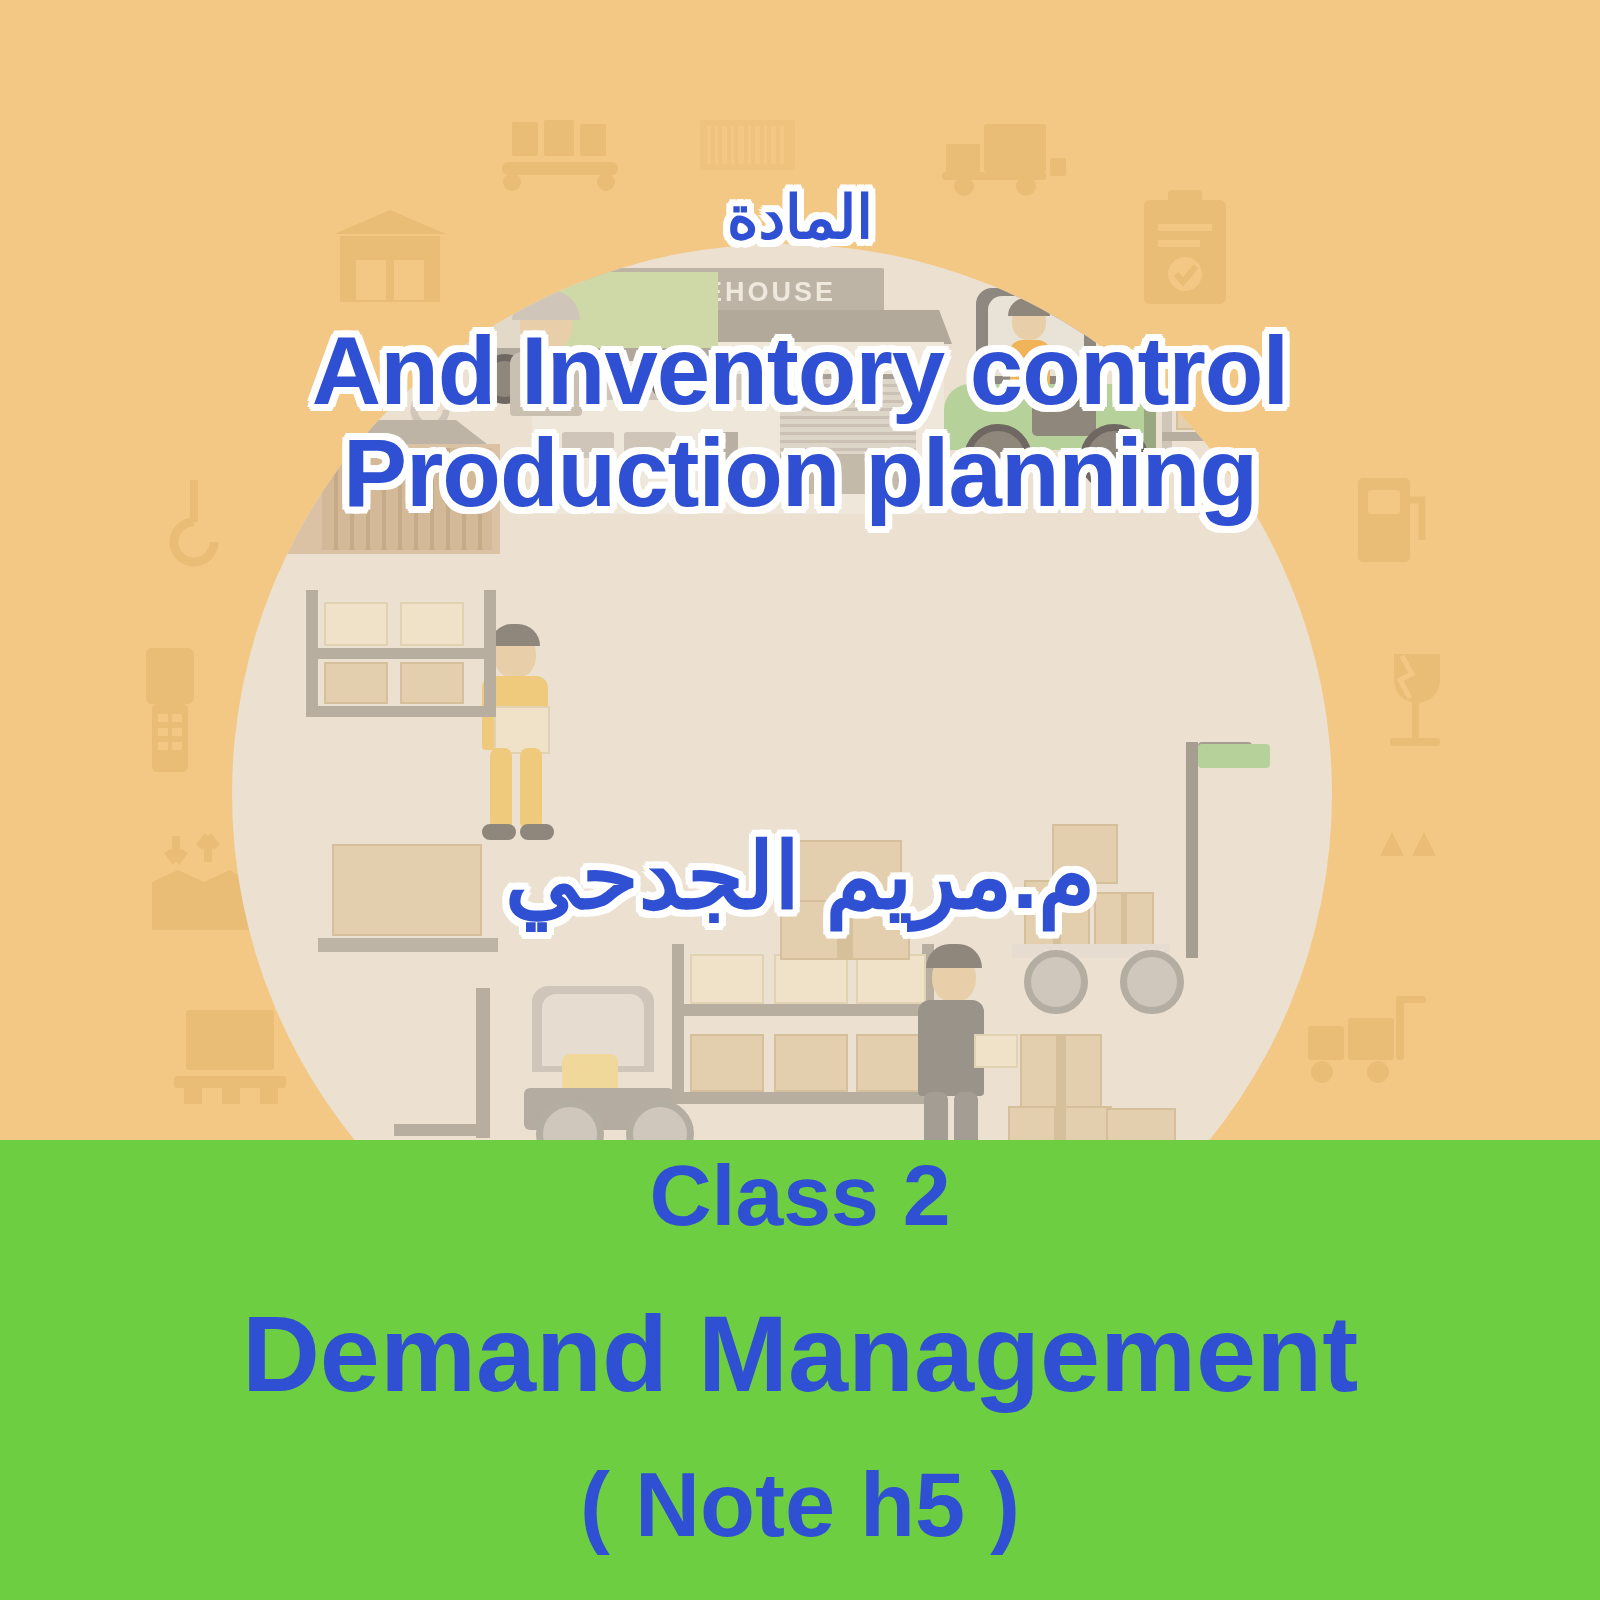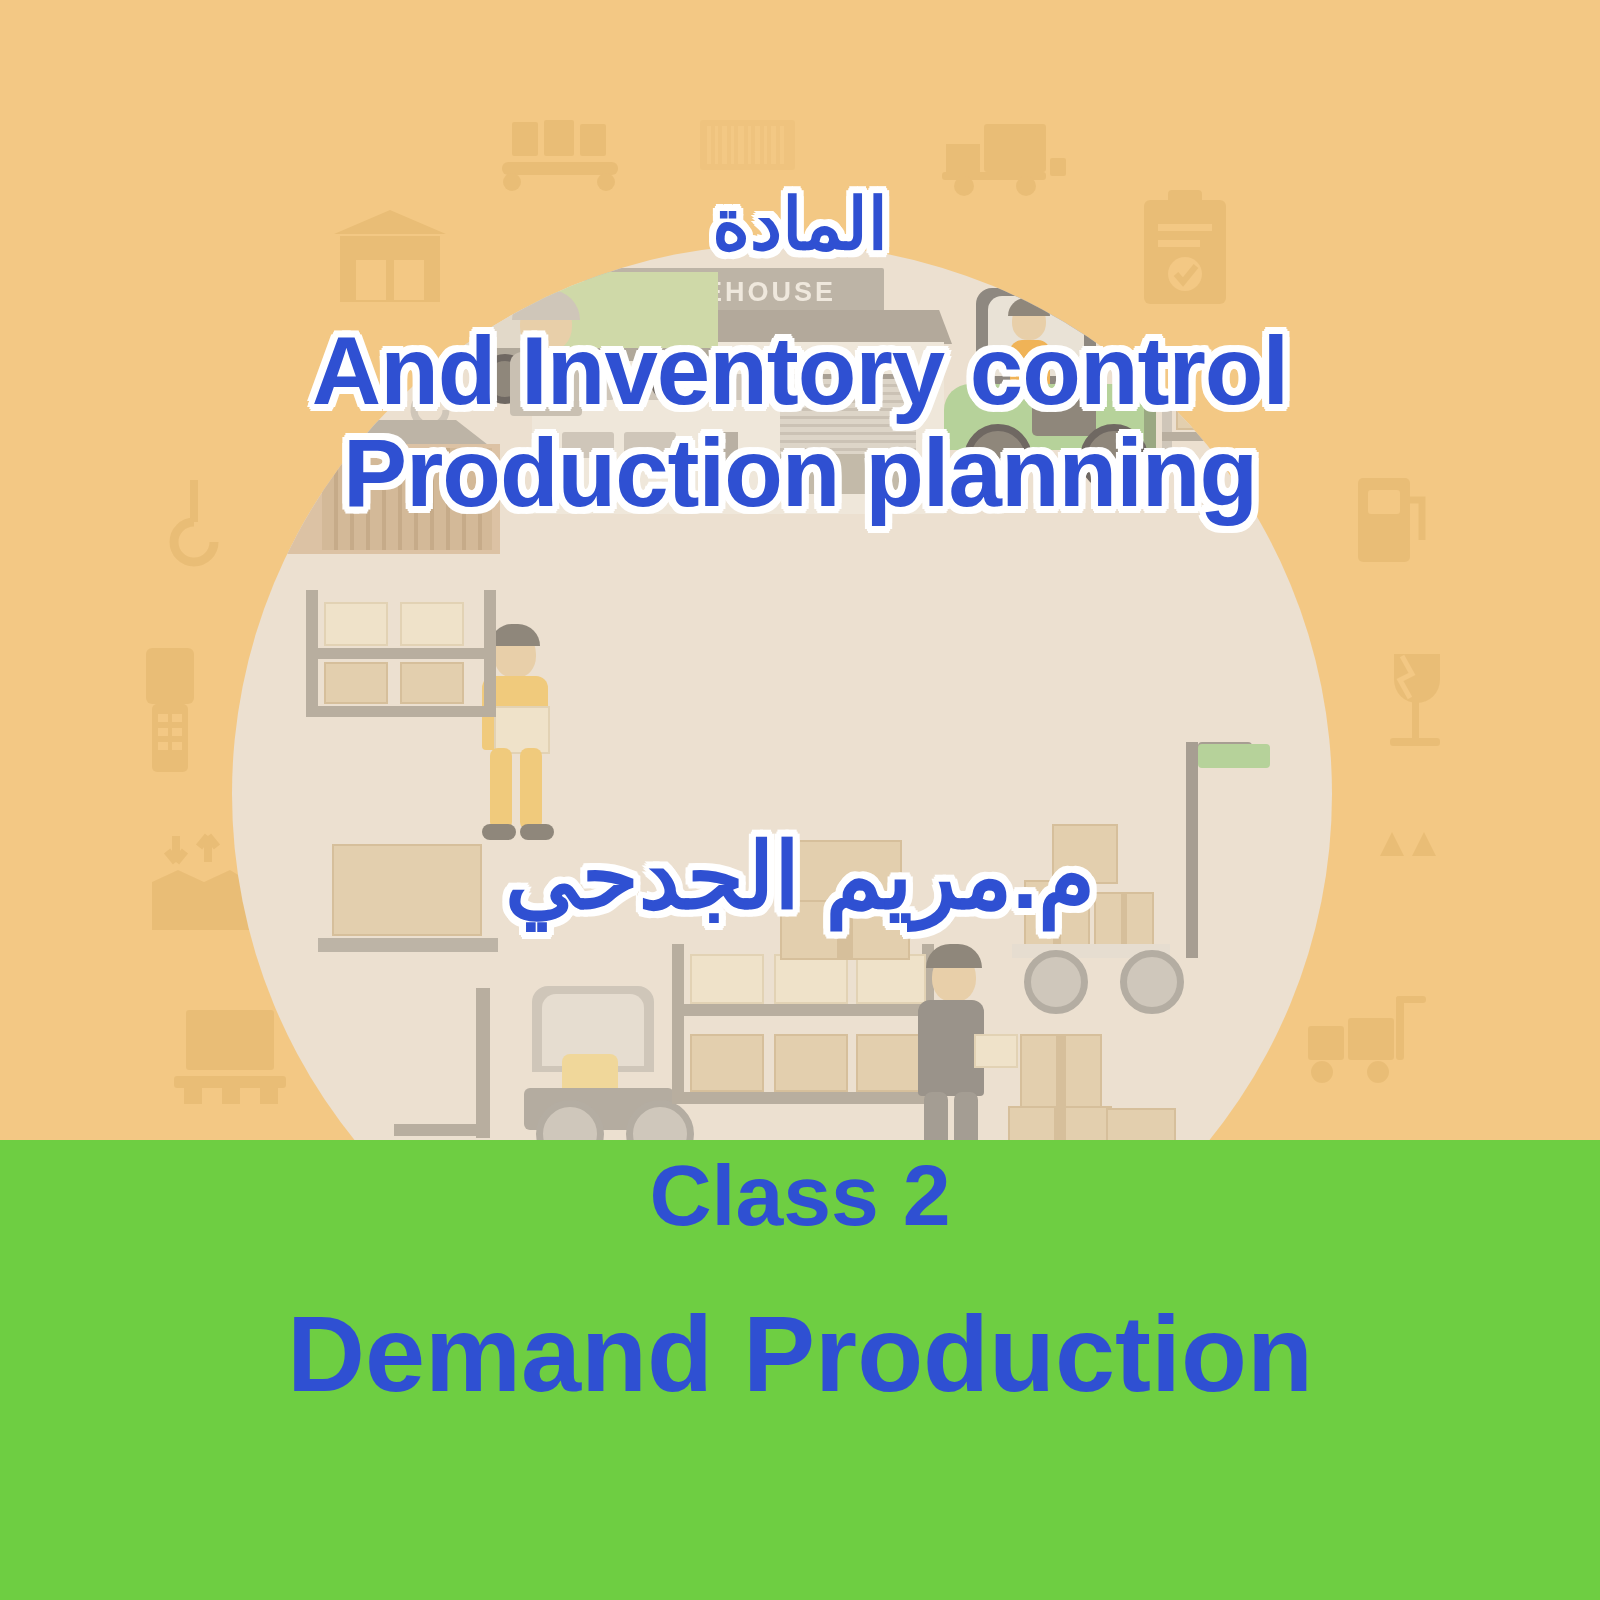--- a/index.html
+++ b/index.html
@@ -161,21 +161,21 @@
   }
   .blue-plain {
     color: #2F50D2;
     font-weight: bold;
     text-align: center;
   }
 
   #subject-label {
     position: absolute;
     left: 0; top: 188px; width: 1600px;
-    font-size: 72px;
+    font-size: 60px;
     line-height: 1.0;
     direction: rtl;
   }
   #course-title {
     position: absolute;
     left: 0; top: 320px; width: 1600px;
     font-size: 96px;
     line-height: 1.06;
     letter-spacing: -1px;
   }
@@ -483,16 +483,17 @@
   <div id="course-title" class="blue-out">
     <div>And Inventory control</div>
     <div>Production planning</div>
   </div>
 
 
   <div id="instructor-name" class="blue-out">م.مريم الجدحي</div>
 
   <div id="class-number" class="blue-plain">Class 2</div>
 
-  <div id="lesson-title" class="blue-plain">Demand Production</div>
-
+  <div id="lesson-title" class="blue-plain">Demand Management</div>
+
+  <div id="lesson-note" class="blue-plain">( Note h5 )</div>
 
 </div>
 
 </body></html>

